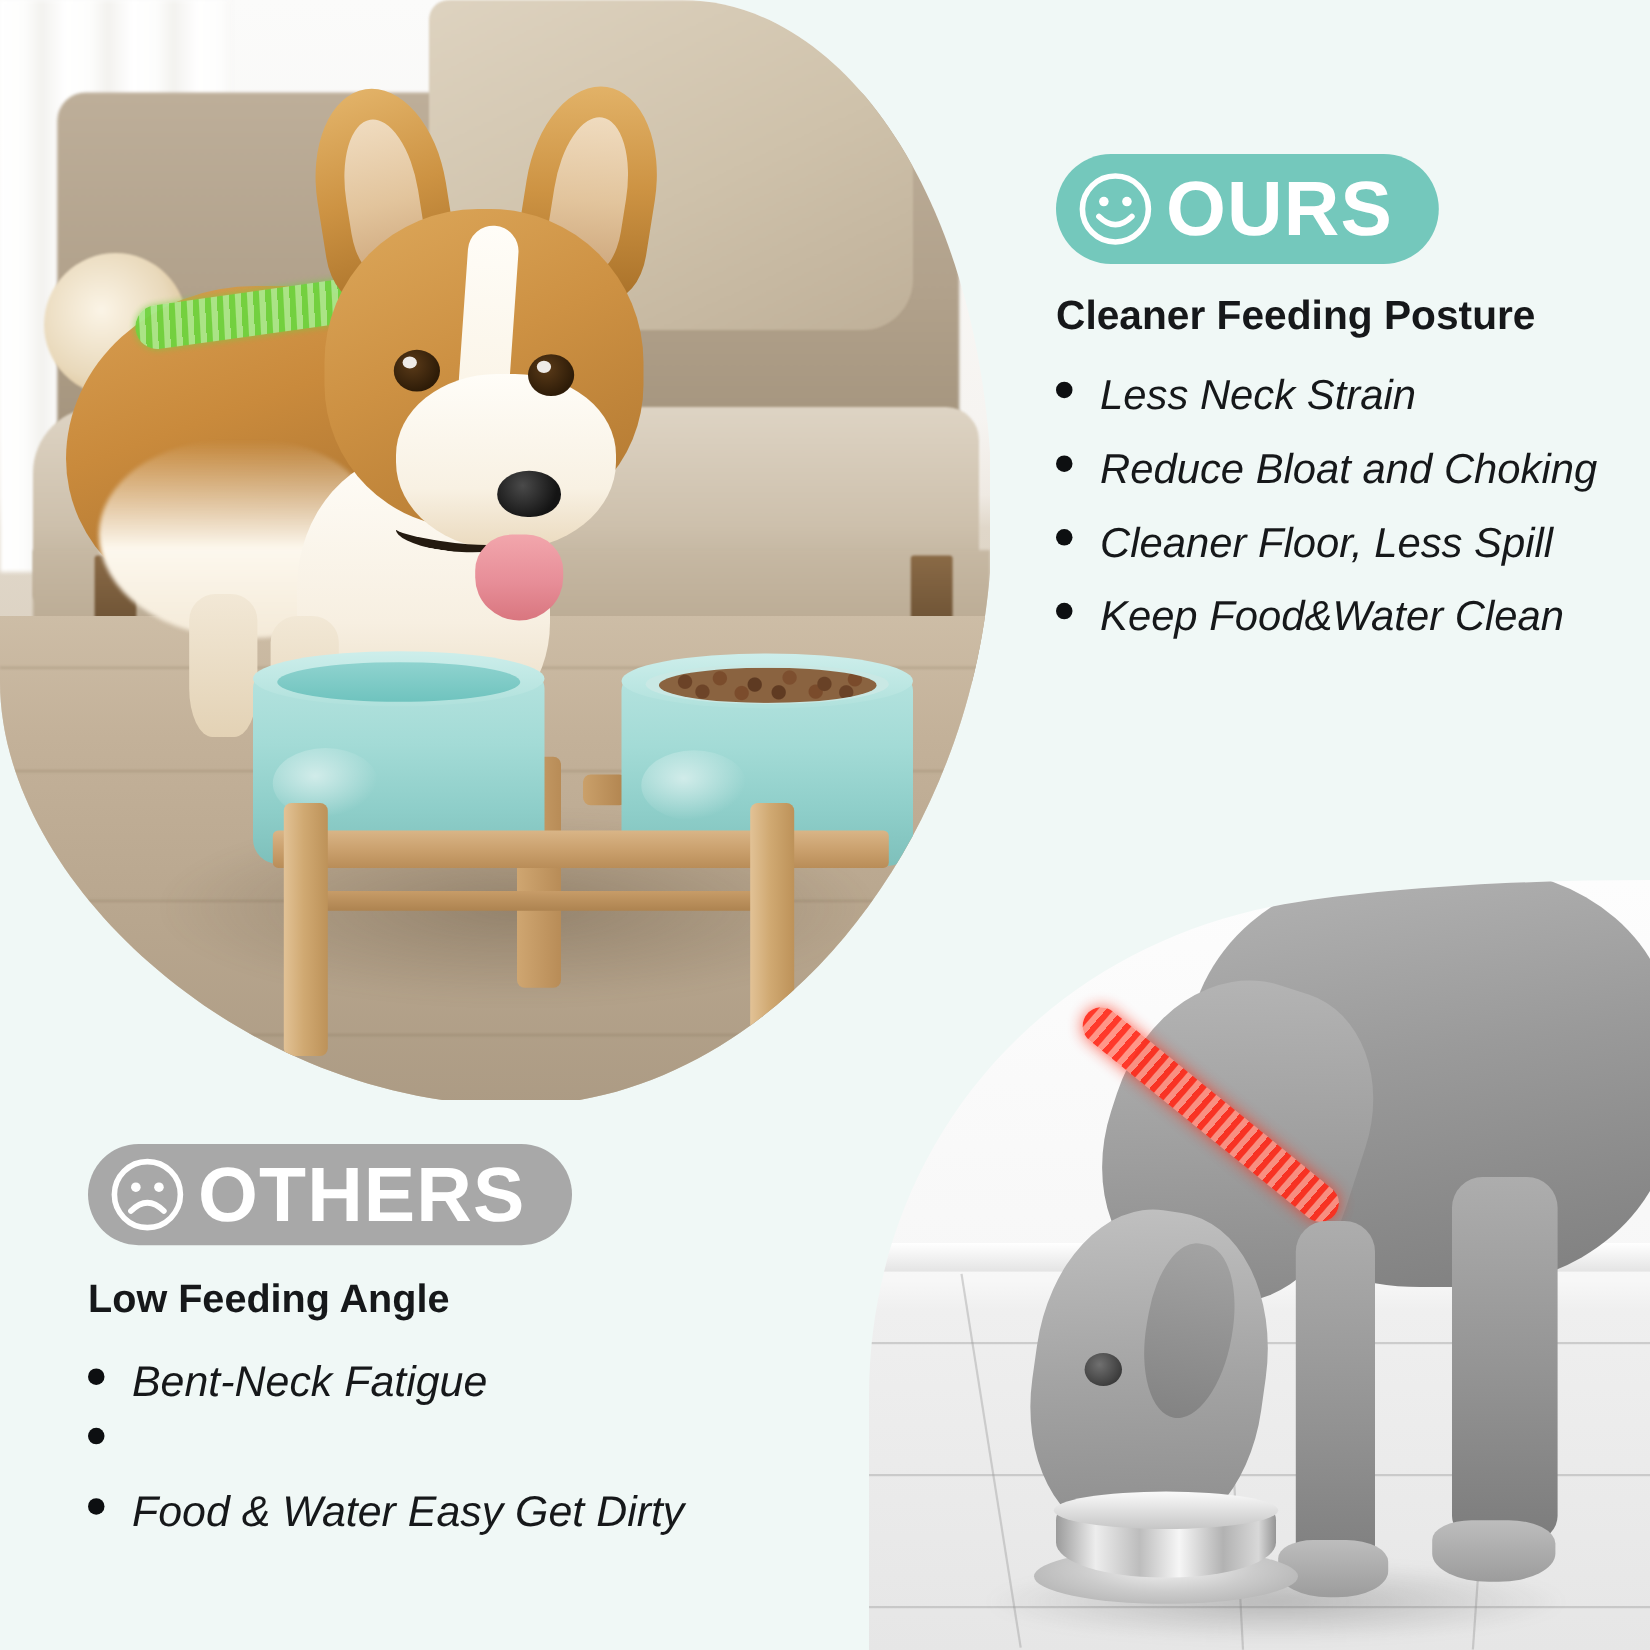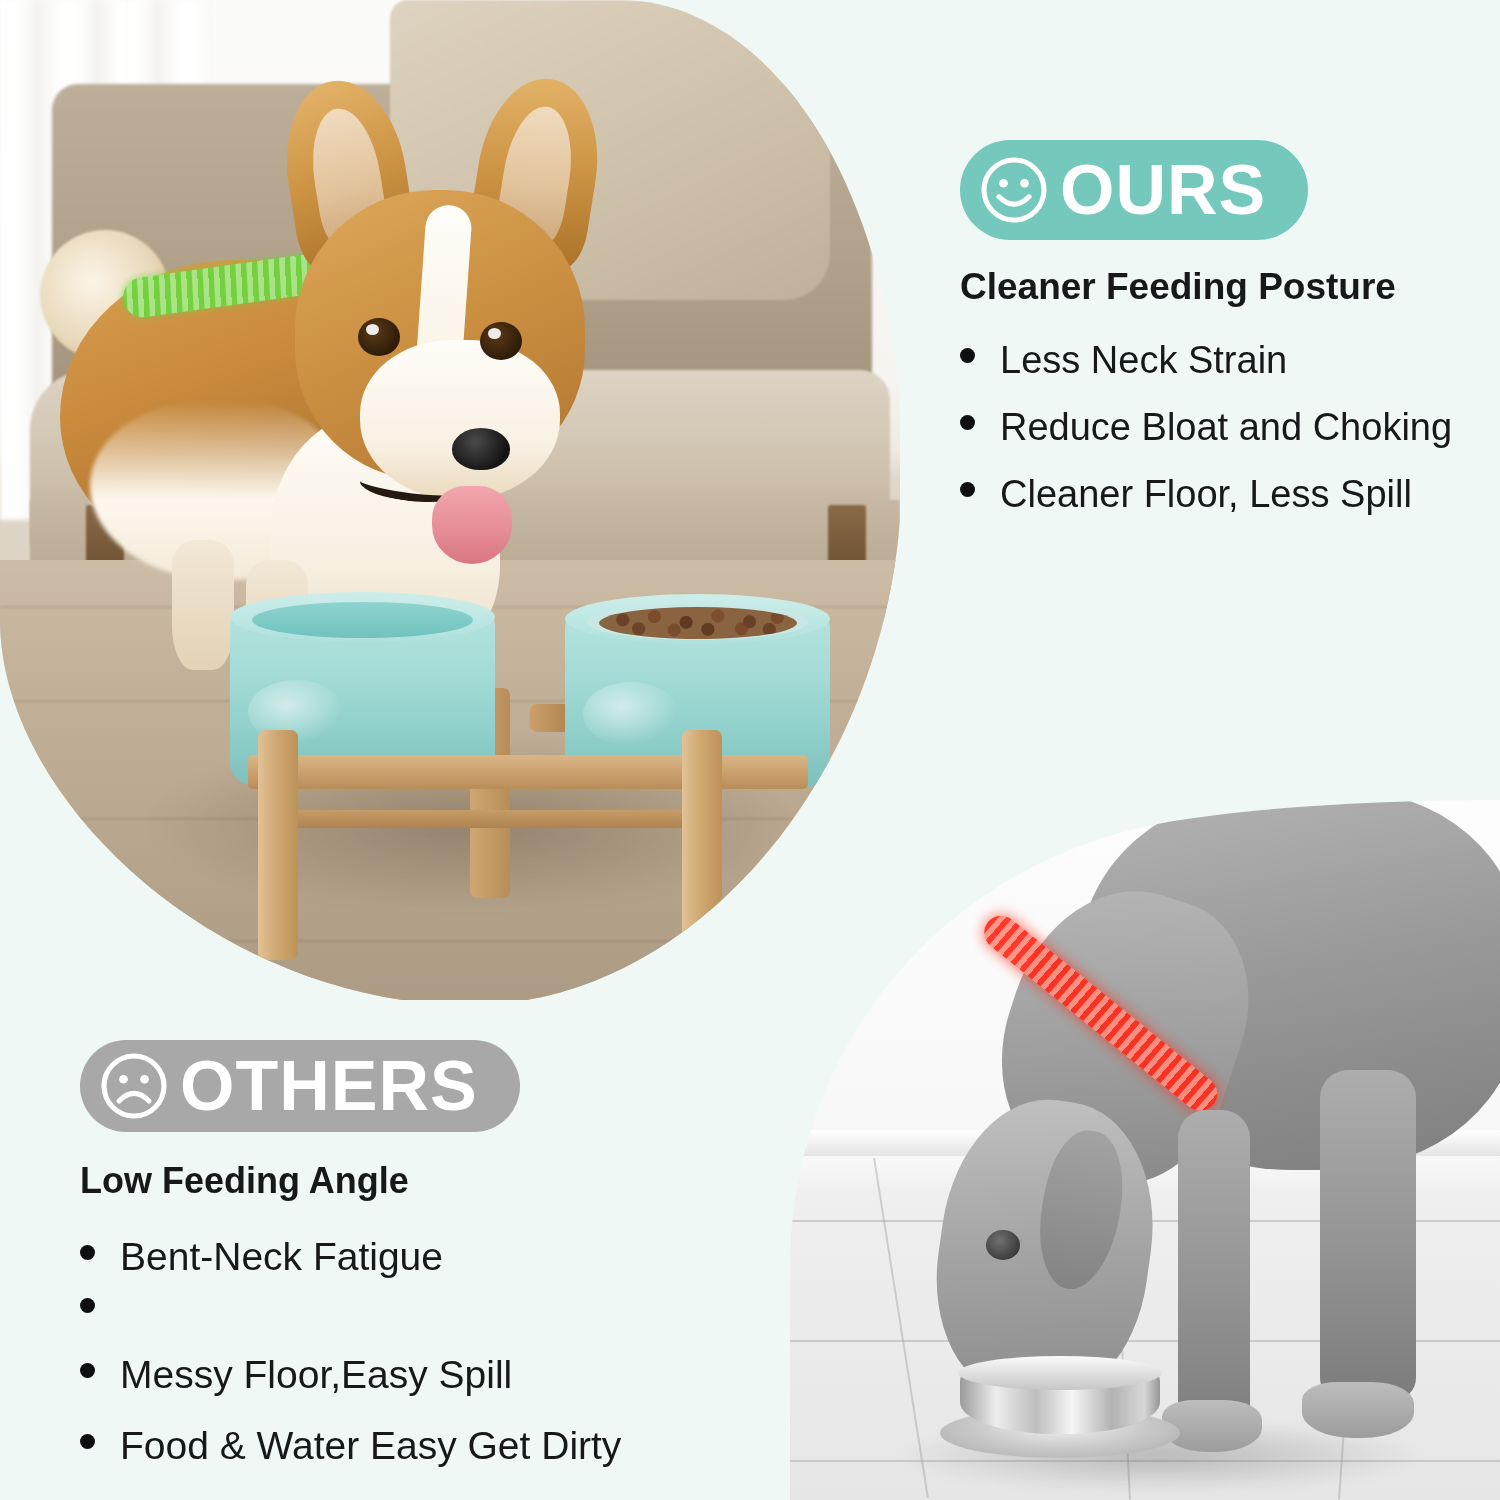--- a/index.html
+++ b/index.html
@@ -389,20 +389,21 @@
   }
   .bullets li {
     display: flex;
     align-items: baseline;
     gap: 25px;
     font-size: 38px;
     color: #16181a;
     line-height: 1.0;
     margin-bottom: 29px;
     white-space: nowrap;
+    font-style: italic;
   }
   .panel-others .bullets { margin-top: 36px; }
   .panel-others .bullets li { font-size: 39px; margin-bottom: 32px; }
   .dot {
     width: 15px; height: 15px;
     background: #0d0f11;
     border-radius: 50%;
     flex: none;
     transform: translateY(-10px);
   }
@@ -529,20 +530,24 @@
           <span>Less Neck Strain</span>
         </li>
       <li>
           <span class="dot"></span>
           <span>Reduce Bloat and Choking</span>
         </li>
       <li>
           <span class="dot"></span>
           <span>Cleaner Floor, Less Spill</span>
         </li>
+      <li>
+          <span class="dot"></span>
+          <span>Keep Food&amp;Water Clean</span>
+        </li>
     </ul>
   </div>
 
   <div class="panel panel-others">
     <div class="badge badge-others">
       <svg class="face-icon" viewBox="0 0 48 48">
         <circle cx="24" cy="24" r="20" fill="none" stroke="#ffffff" stroke-width="3.4"></circle>
         <circle cx="17" cy="19.5" r="2.9" fill="#ffffff"></circle>
         <circle cx="31" cy="19.5" r="2.9" fill="#ffffff"></circle>
         <path d="M14 34 Q24 24 34 34" fill="none" stroke="#ffffff" stroke-width="3.4" stroke-linecap="round"></path>
@@ -553,22 +558,18 @@
     <ul class="bullets">
       <li>
           <span class="dot"></span>
           <span>Bent-Neck Fatigue</span>
         </li>
       <li>
           <span class="dot"></span>
         </li>
       <li>
           <span class="dot"></span>
-          <span>Messy Floor,Easy Spill</span>
-        </li>
-      <li>
-          <span class="dot"></span>
           <span>Food &amp; Water Easy Get Dirty</span>
         </li>
     </ul>
   </div>
 
 </div>
 
 </body></html>

